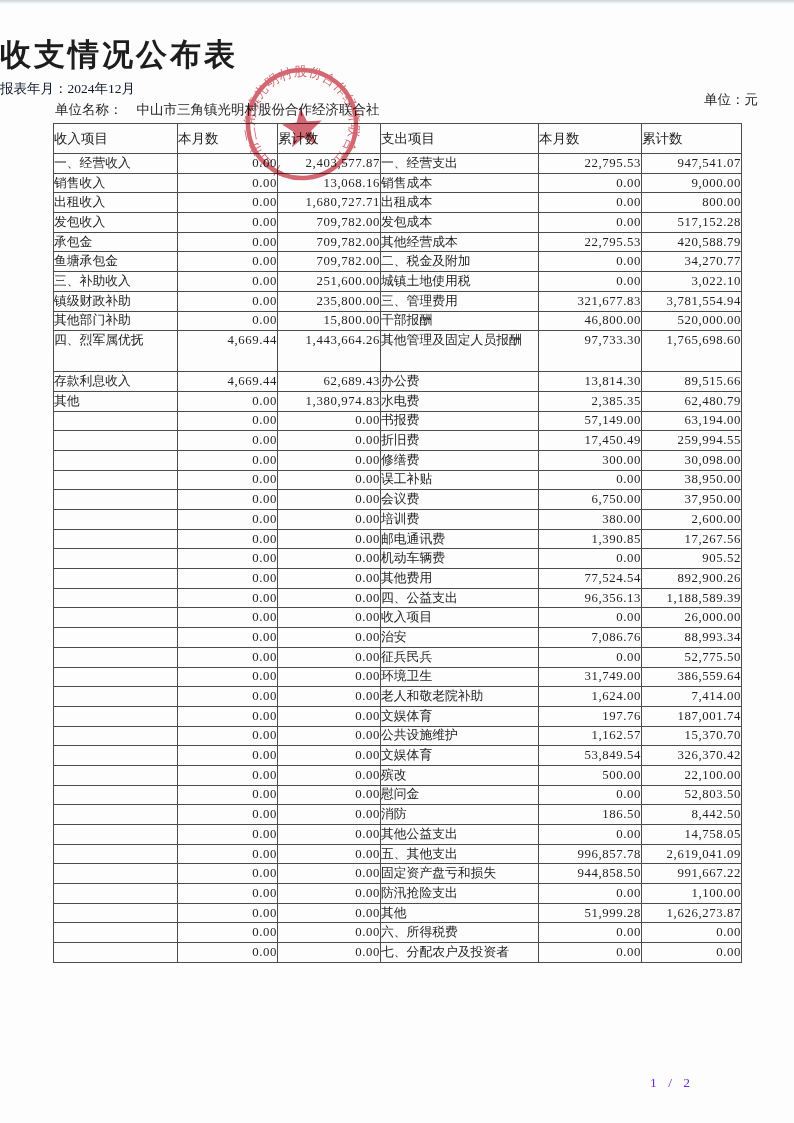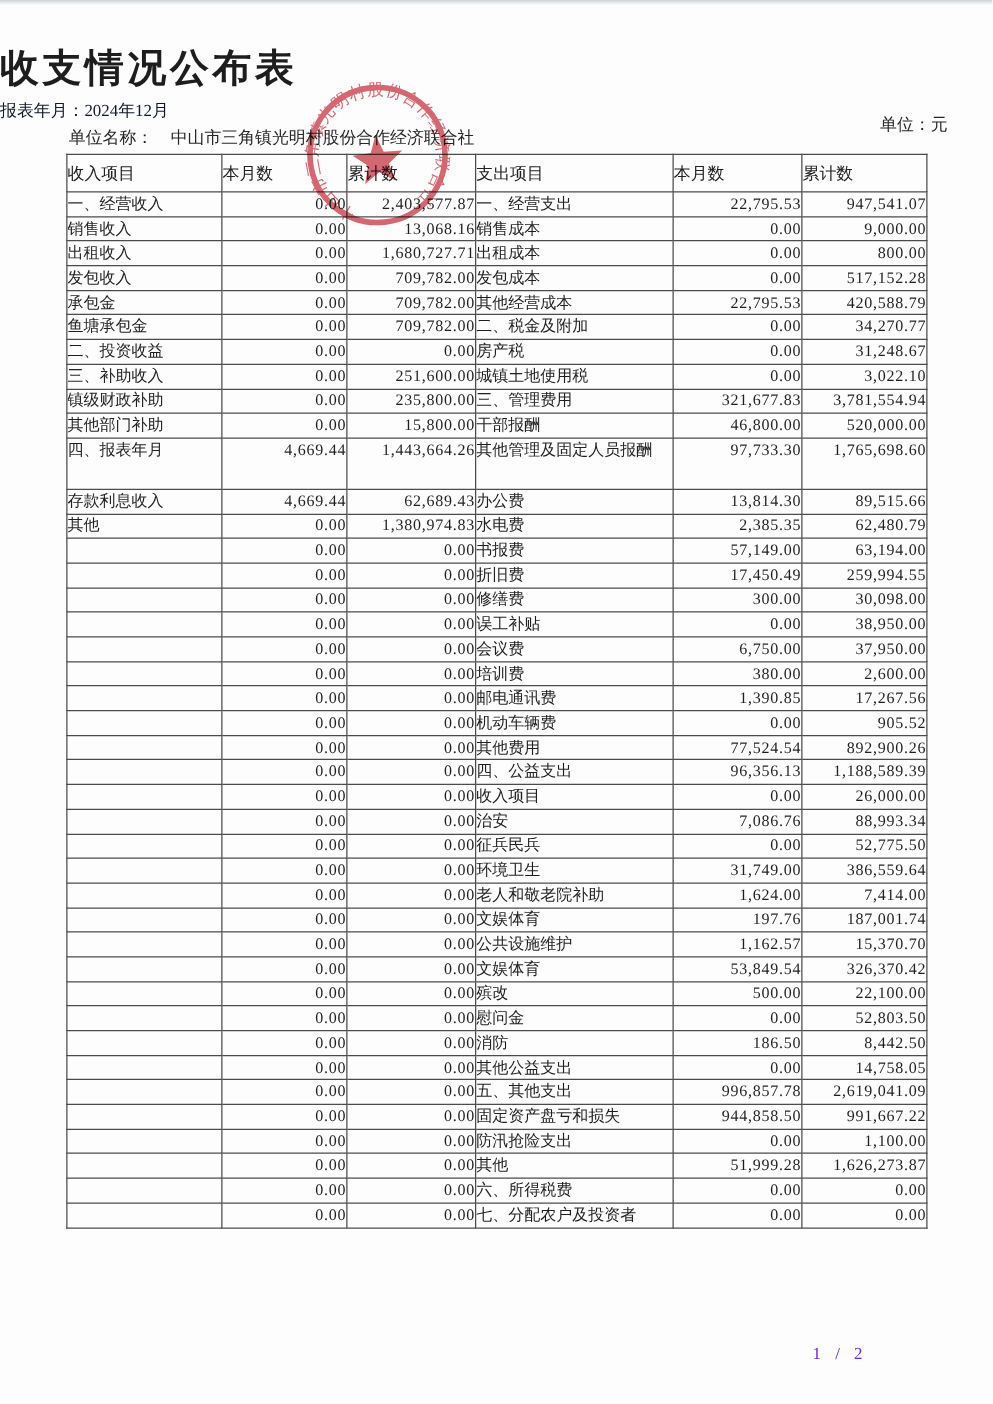--- a/index.html
+++ b/index.html
@@ -126,28 +126,20 @@
       </tr>
       <tr>
         <td class="item ind3">鱼塘承包金</td>
         <td class="num">0.00</td>
         <td class="num">709,782.00</td>
         <td class="item ind0">二、税金及附加</td>
         <td class="num">0.00</td>
         <td class="num">34,270.77</td>
       </tr>
       <tr>
-        <td class="item ind0">二、投资收益</td>
-        <td class="num">0.00</td>
-        <td class="num">0.00</td>
-        <td class="item ind1">房产税</td>
-        <td class="num">0.00</td>
-        <td class="num">31,248.67</td>
-      </tr>
-      <tr>
         <td class="item ind0">三、补助收入</td>
         <td class="num">0.00</td>
         <td class="num">251,600.00</td>
         <td class="item ind1">城镇土地使用税</td>
         <td class="num">0.00</td>
         <td class="num">3,022.10</td>
       </tr>
       <tr>
         <td class="item ind1">镇级财政补助</td>
         <td class="num">0.00</td>
@@ -158,21 +150,21 @@
       </tr>
       <tr>
         <td class="item ind1">其他部门补助</td>
         <td class="num">0.00</td>
         <td class="num">15,800.00</td>
         <td class="item ind1">干部报酬</td>
         <td class="num">46,800.00</td>
         <td class="num">520,000.00</td>
       </tr>
       <tr class="tall">
-        <td class="item ind0">四、报表年月</td>
+        <td class="item ind0">四、烈军属优抚</td>
         <td class="num">4,669.44</td>
         <td class="num">1,443,664.26</td>
         <td class="item ind1">其他管理及固定人员报酬</td>
         <td class="num">97,733.30</td>
         <td class="num">1,765,698.60</td>
       </tr>
       <tr>
         <td class="item ind1">存款利息收入</td>
         <td class="num">4,669.44</td>
         <td class="num">62,689.43</td>

